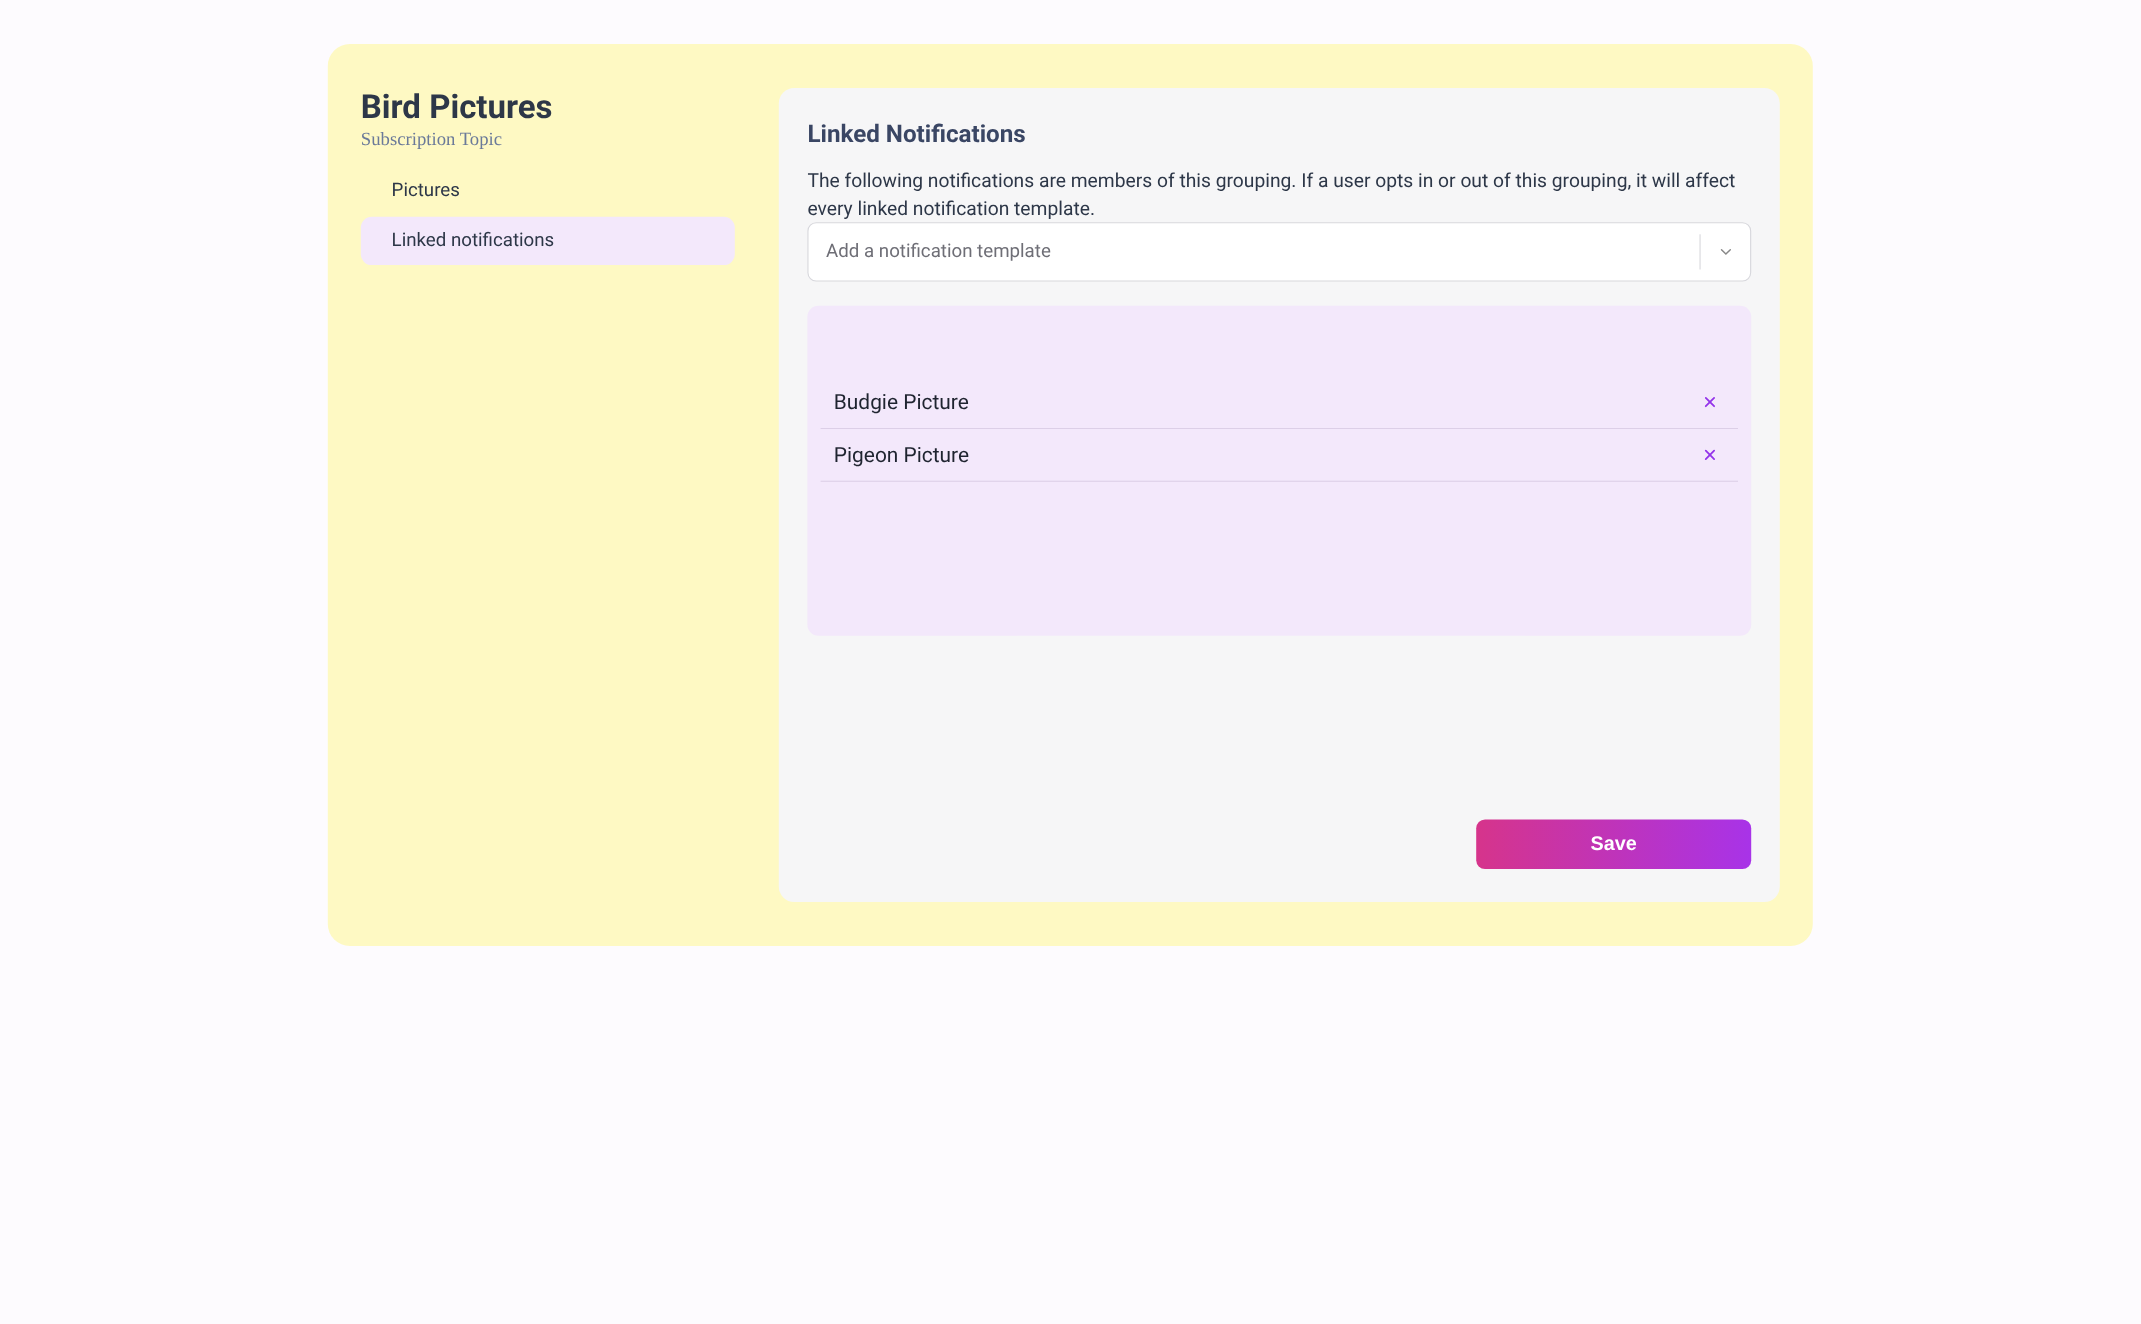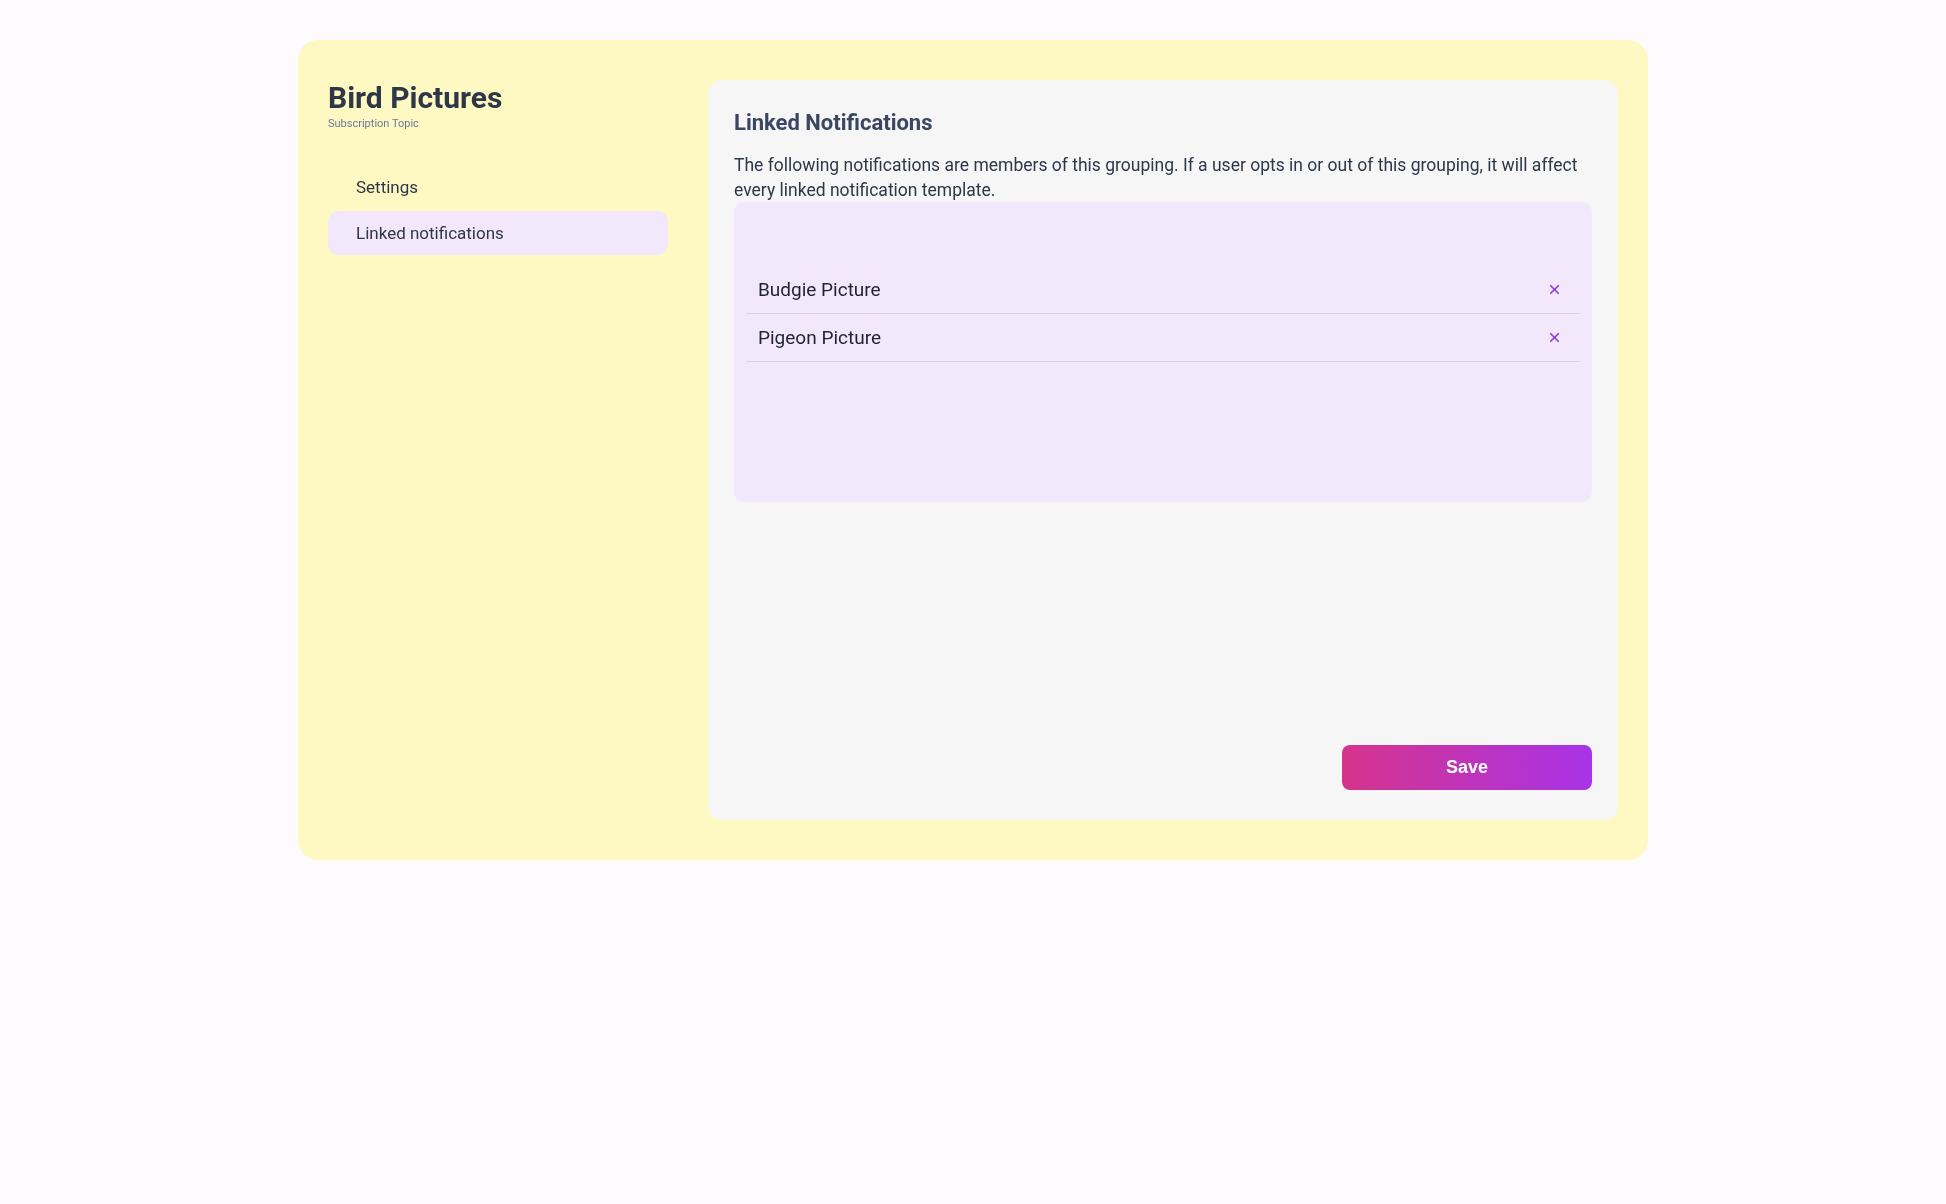--- a/index.html
+++ b/index.html
@@ -28,23 +28,24 @@
       display: flex;
       flex-direction: column;
     }
     .sidebar-title {
       font-size: 30px;
       font-weight: 700;
       color: #2d3748;
       margin-bottom: 2px;
     }
     .sidebar-subtitle {
-      font-size: 11px;
+      font-size: 17px;
       color: #6b7a99;
-      margin-bottom: 35px;
+      margin-bottom: 14px;
+      font-family: Liberation Serif, serif;
     }
     .nav-item {
       padding: 12px 28px;
       font-size: 17px;
       color: #2d3748;
       border-radius: 10px;
       cursor: pointer;
       margin-bottom: 2px;
     }
     .nav-item.active {
@@ -167,32 +168,40 @@
   </style>
 </head>
 <body>
 
 <div class="container">
   <aside class="sidebar">
     <h1 class="sidebar-title">Bird Pictures</h1>
     <div class="sidebar-subtitle">Subscription Topic</div>
 
     <div class="nav-item">
-      <span>Settings</span>
+      <span>Pictures</span>
     </div>
     <div class="nav-item active">
       <span>Linked notifications</span>
     </div>
 
   </aside>
 
   <main class="main">
     <h2 class="main-title">Linked Notifications</h2>
     <p class="main-desc">The following notifications are members of this grouping. If a user opts in or out of this grouping, it will affect every linked notification template.</p>
 
+    <div class="select-wrap">
+      <span class="select-placeholder">Add a notification template</span>
+      <span class="select-chevron">
+        <svg width="16" height="16" viewBox="0 0 24 24" fill="none" stroke="currentColor" stroke-width="2" stroke-linecap="round" stroke-linejoin="round">
+          <polyline points="6 9 12 15 18 9"></polyline>
+        </svg>
+      </span>
+    </div>
 
     <div class="list-panel">
       <div class="list-item">
         <span>Budgie Picture</span>
         <span class="remove-icon">
           <svg width="13" height="13" viewBox="0 0 24 24" fill="none" stroke="currentColor" stroke-width="3" stroke-linecap="round">
               <line x1="5" y1="5" x2="19" y2="19"></line>
               <line x1="19" y1="5" x2="5" y2="19"></line>
             </svg>
         </span>

